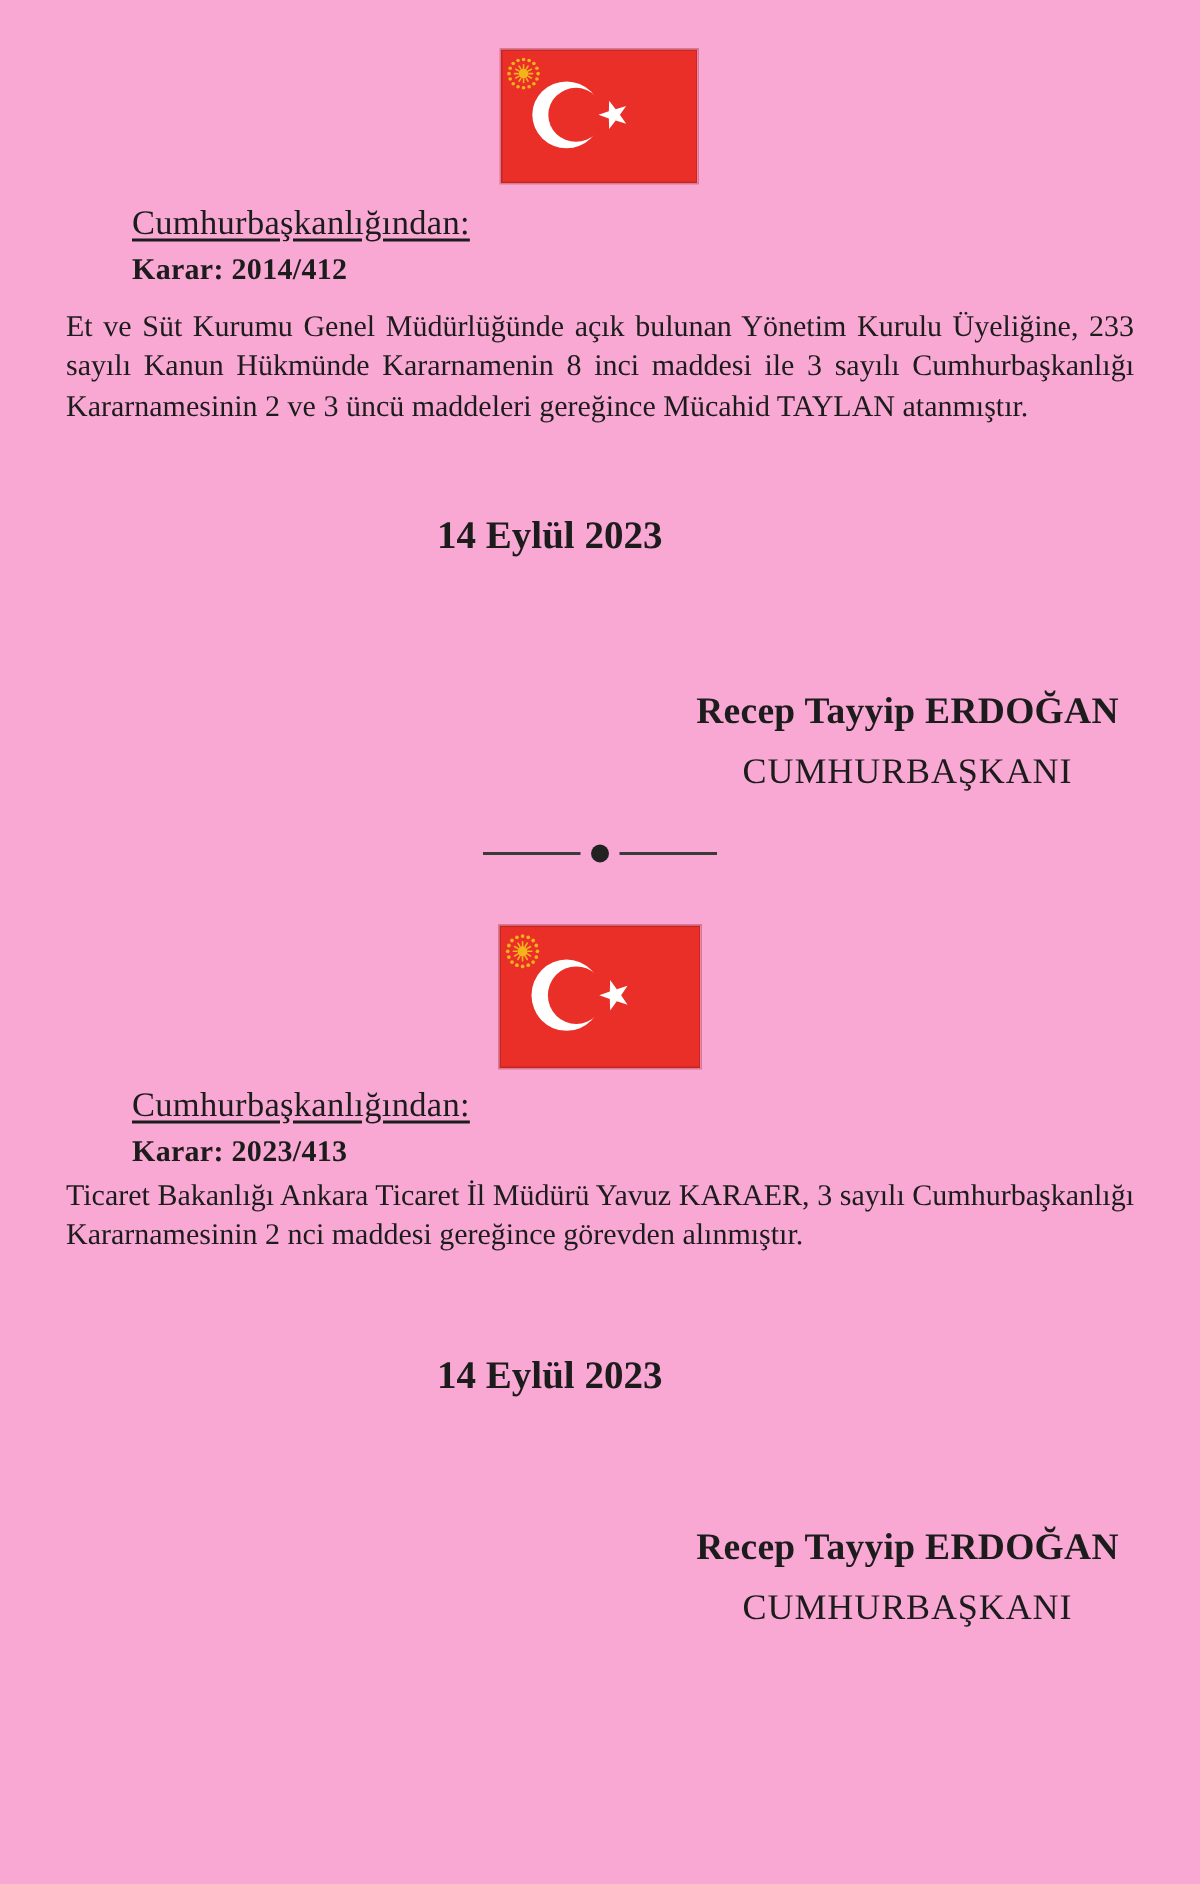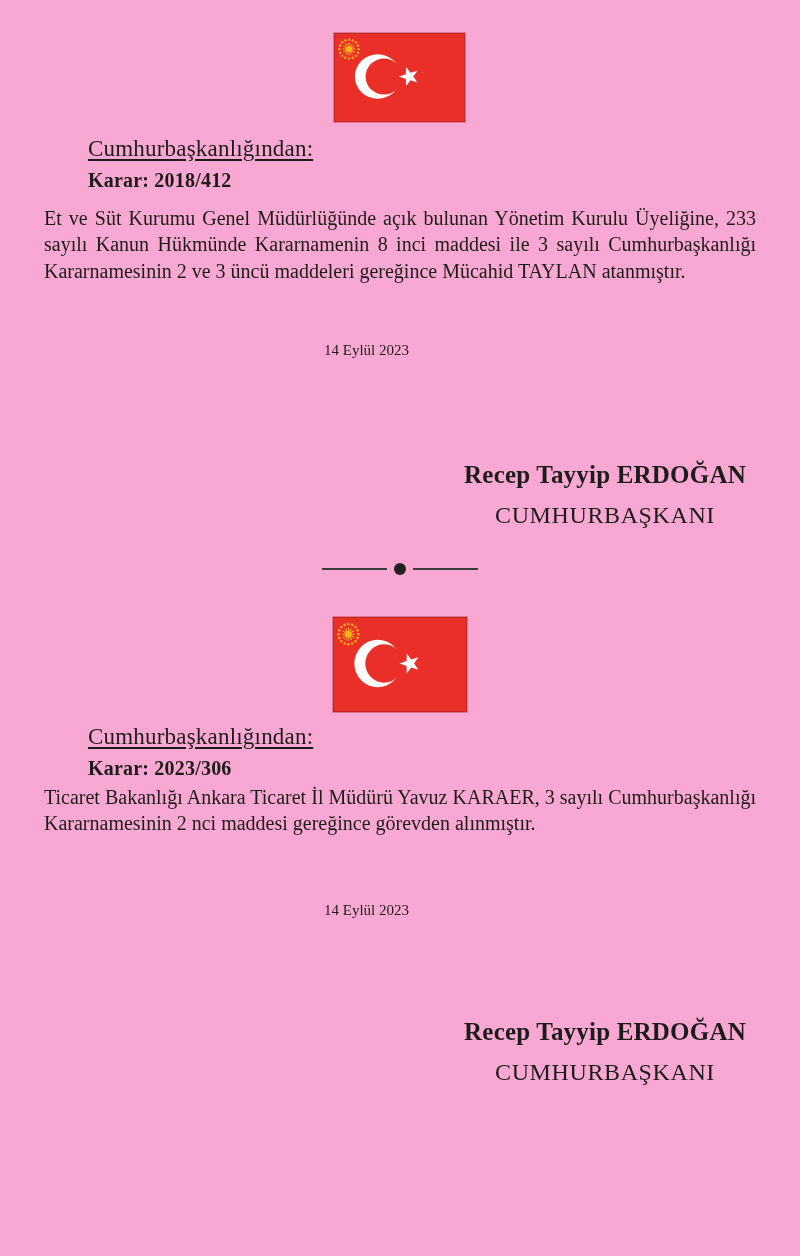--- a/index.html
+++ b/index.html
@@ -33,21 +33,21 @@
 
   .body{
     position:absolute;left:44px;width:712px;margin:0;
     font-size:20px;line-height:26.3px;
     text-align:justify;
   }
   #b1{top:205px;} #b2{top:784px;}
 
   .date{
     position:absolute;left:0;width:733px;
-    text-align:center;font-size:15px;
+    text-align:center;font-size:26px;font-weight:bold;
   }
   #d1{top:342px;} #d2{top:902px;}
 
   .sig{
     position:absolute;left:455px;width:300px;
     text-align:center;
   }
   #s1{top:461px;} #s2{top:1018px;}
   .sig-name{font-size:25px;font-weight:700;letter-spacing:.2px;}
   .sig-title{font-size:24px;margin-top:13px;letter-spacing:.6px;}
@@ -118,21 +118,21 @@
 
 <div class="page">
 
   <section>
     <div class="flag" id="flag1">
       <svg viewBox="0 0 135 94" preserveAspectRatio="none" xmlns="http://www.w3.org/2000/svg" xmlns:xlink="http://www.w3.org/1999/xlink">
         <use href="#tr-flag" xlink:href="#tr-flag"></use>
       </svg>
     </div>
     <h2 class="heading" id="h1">Cumhurbaşkanlığından:</h2>
-    <div class="karar" id="k1">Karar: 2018/412</div>
+    <div class="karar" id="k1">Karar: 2014/412</div>
     <p class="body" id="b1">Et ve Süt Kurumu Genel Müdürlüğünde açık bulunan Yönetim Kurulu Üyeliğine, 233 sayılı Kanun Hükmünde Kararnamenin 8 inci maddesi ile 3 sayılı Cumhurbaşkanlığı Kararnamesinin 2 ve 3 üncü maddeleri gereğince Mücahid TAYLAN atanmıştır.</p>
     <div class="date" id="d1">14 Eylül 2023</div>
     <div class="sig" id="s1">
       <div class="sig-name">Recep Tayyip ERDOĞAN</div>
       <div class="sig-title">CUMHURBAŞKANI</div>
     </div>
   </section>
 
   <div class="divider">
     <span class="line"></span>
@@ -140,21 +140,21 @@
     <span class="line"></span>
   </div>
 
   <section>
     <div class="flag" id="flag2">
       <svg viewBox="0 0 135 94" preserveAspectRatio="none" xmlns="http://www.w3.org/2000/svg" xmlns:xlink="http://www.w3.org/1999/xlink">
         <use href="#tr-flag" xlink:href="#tr-flag"></use>
       </svg>
     </div>
     <h2 class="heading" id="h2">Cumhurbaşkanlığından:</h2>
-    <div class="karar" id="k2">Karar: 2023/306</div>
+    <div class="karar" id="k2">Karar: 2023/413</div>
     <p class="body" id="b2">Ticaret Bakanlığı Ankara Ticaret İl Müdürü Yavuz KARAER, 3 sayılı Cumhurbaşkanlığı Kararnamesinin 2 nci maddesi gereğince görevden alınmıştır.</p>
     <div class="date" id="d2">14 Eylül 2023</div>
     <div class="sig" id="s2">
       <div class="sig-name">Recep Tayyip ERDOĞAN</div>
       <div class="sig-title">CUMHURBAŞKANI</div>
     </div>
   </section>
 
 </div>
 

